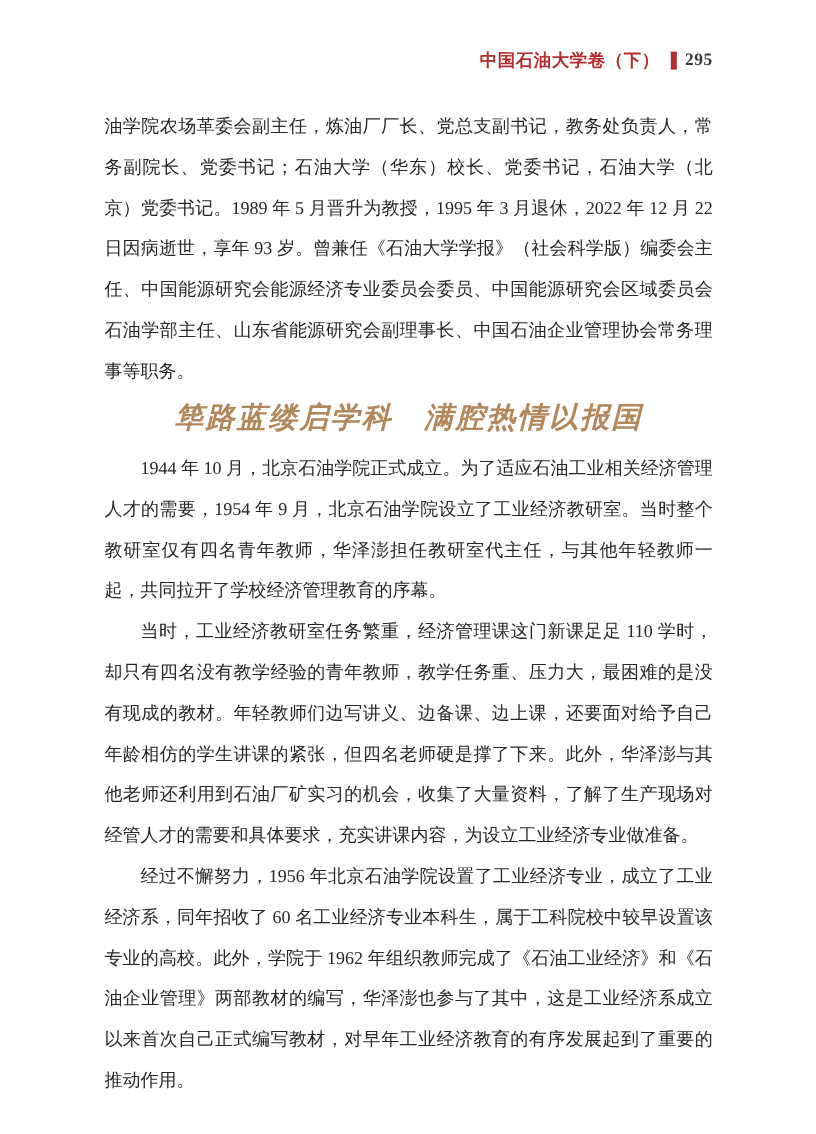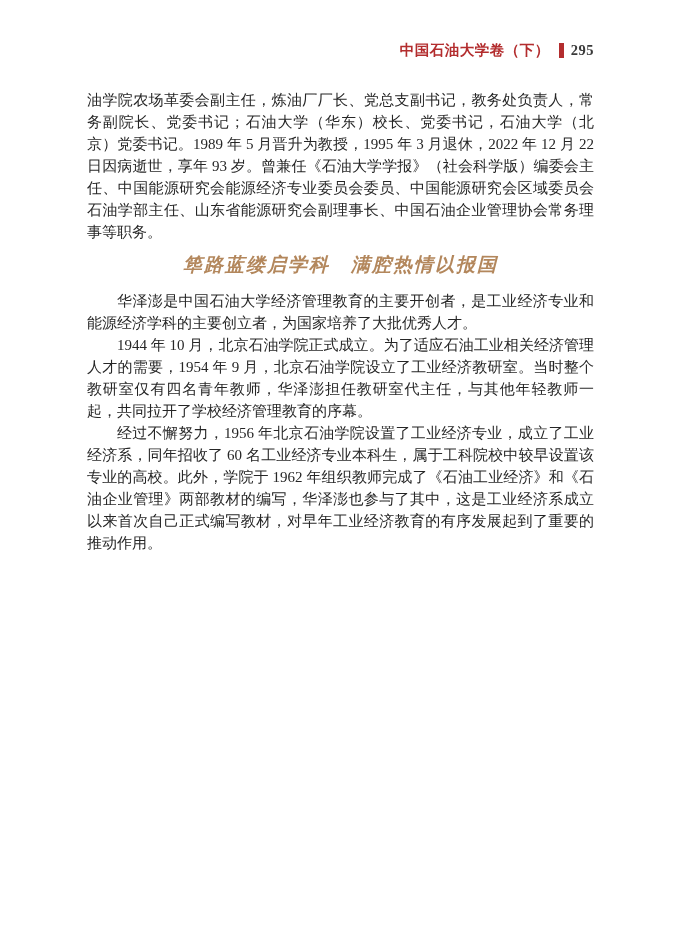--- a/index.html
+++ b/index.html
@@ -49,33 +49,33 @@
     color: var(--page-number);
     font-weight: bold;
     font-family: "Liberation Serif", "DejaVu Serif", serif;
   }
   .content {
     margin-top: 29px;
   }
   .content p {
     margin: 0;
     font-size: 15px;
-    line-height: 22px;
+    line-height: 34px;
     text-align: justify;
     text-justify: inter-ideograph;
     text-indent: 2em;
     color: var(--body-text);
   }
   .content p.continuation {
     text-indent: 0;
   }
   .section-heading {
     margin: 7px 0 10px 0;
     text-align: center;
-    font-size: 19px;
+    font-size: 24px;
     line-height: 30px;
     font-weight: bold;
     font-style: italic;
     letter-spacing: 2px;
     color: var(--heading-brown);
     font-family: "Liberation Serif", "DejaVu Serif", serif;
   }
 </style>
 </head>
 <body>
@@ -86,18 +86,18 @@
     <span class="book-title">中国石油大学卷（下）</span>
     <span class="header-bar"></span>
     <span class="page-number">295</span>
   </div>
 
   <div class="content">
     <p class="continuation">油学院农场革委会副主任，炼油厂厂长、党总支副书记，教务处负责人，常务副院长、党委书记；石油大学（华东）校长、党委书记，石油大学（北京）党委书记。1989 年 5 月晋升为教授，1995 年 3 月退休，2022 年 12 月 22 日因病逝世，享年 93 岁。曾兼任《石油大学学报》（社会科学版）编委会主任、中国能源研究会能源经济专业委员会委员、中国能源研究会区域委员会石油学部主任、山东省能源研究会副理事长、中国石油企业管理协会常务理事等职务。</p>
 
     <h2 class="section-heading">筚路蓝缕启学科　满腔热情以报国</h2>
 
-    <p>华泽澎是中国石油大学经济管理教育的主要开创者，是工业经济专业和能源经济学科的主要创立者，为国家培养了大批优秀人才。</p>
     <p>1944 年 10 月，北京石油学院正式成立。为了适应石油工业相关经济管理人才的需要，1954 年 9 月，北京石油学院设立了工业经济教研室。当时整个教研室仅有四名青年教师，华泽澎担任教研室代主任，与其他年轻教师一起，共同拉开了学校经济管理教育的序幕。</p>
+    <p>当时，工业经济教研室任务繁重，经济管理课这门新课足足 110 学时，却只有四名没有教学经验的青年教师，教学任务重、压力大，最困难的是没有现成的教材。年轻教师们边写讲义、边备课、边上课，还要面对给予自己年龄相仿的学生讲课的紧张，但四名老师硬是撑了下来。此外，华泽澎与其他老师还利用到石油厂矿实习的机会，收集了大量资料，了解了生产现场对经管人才的需要和具体要求，充实讲课内容，为设立工业经济专业做准备。</p>
     <p>经过不懈努力，1956 年北京石油学院设置了工业经济专业，成立了工业经济系，同年招收了 60 名工业经济专业本科生，属于工科院校中较早设置该专业的高校。此外，学院于 1962 年组织教师完成了《石油工业经济》和《石油企业管理》两部教材的编写，华泽澎也参与了其中，这是工业经济系成立以来首次自己正式编写教材，对早年工业经济教育的有序发展起到了重要的推动作用。</p>
   </div>
 
 </div>
 
 </body></html>

